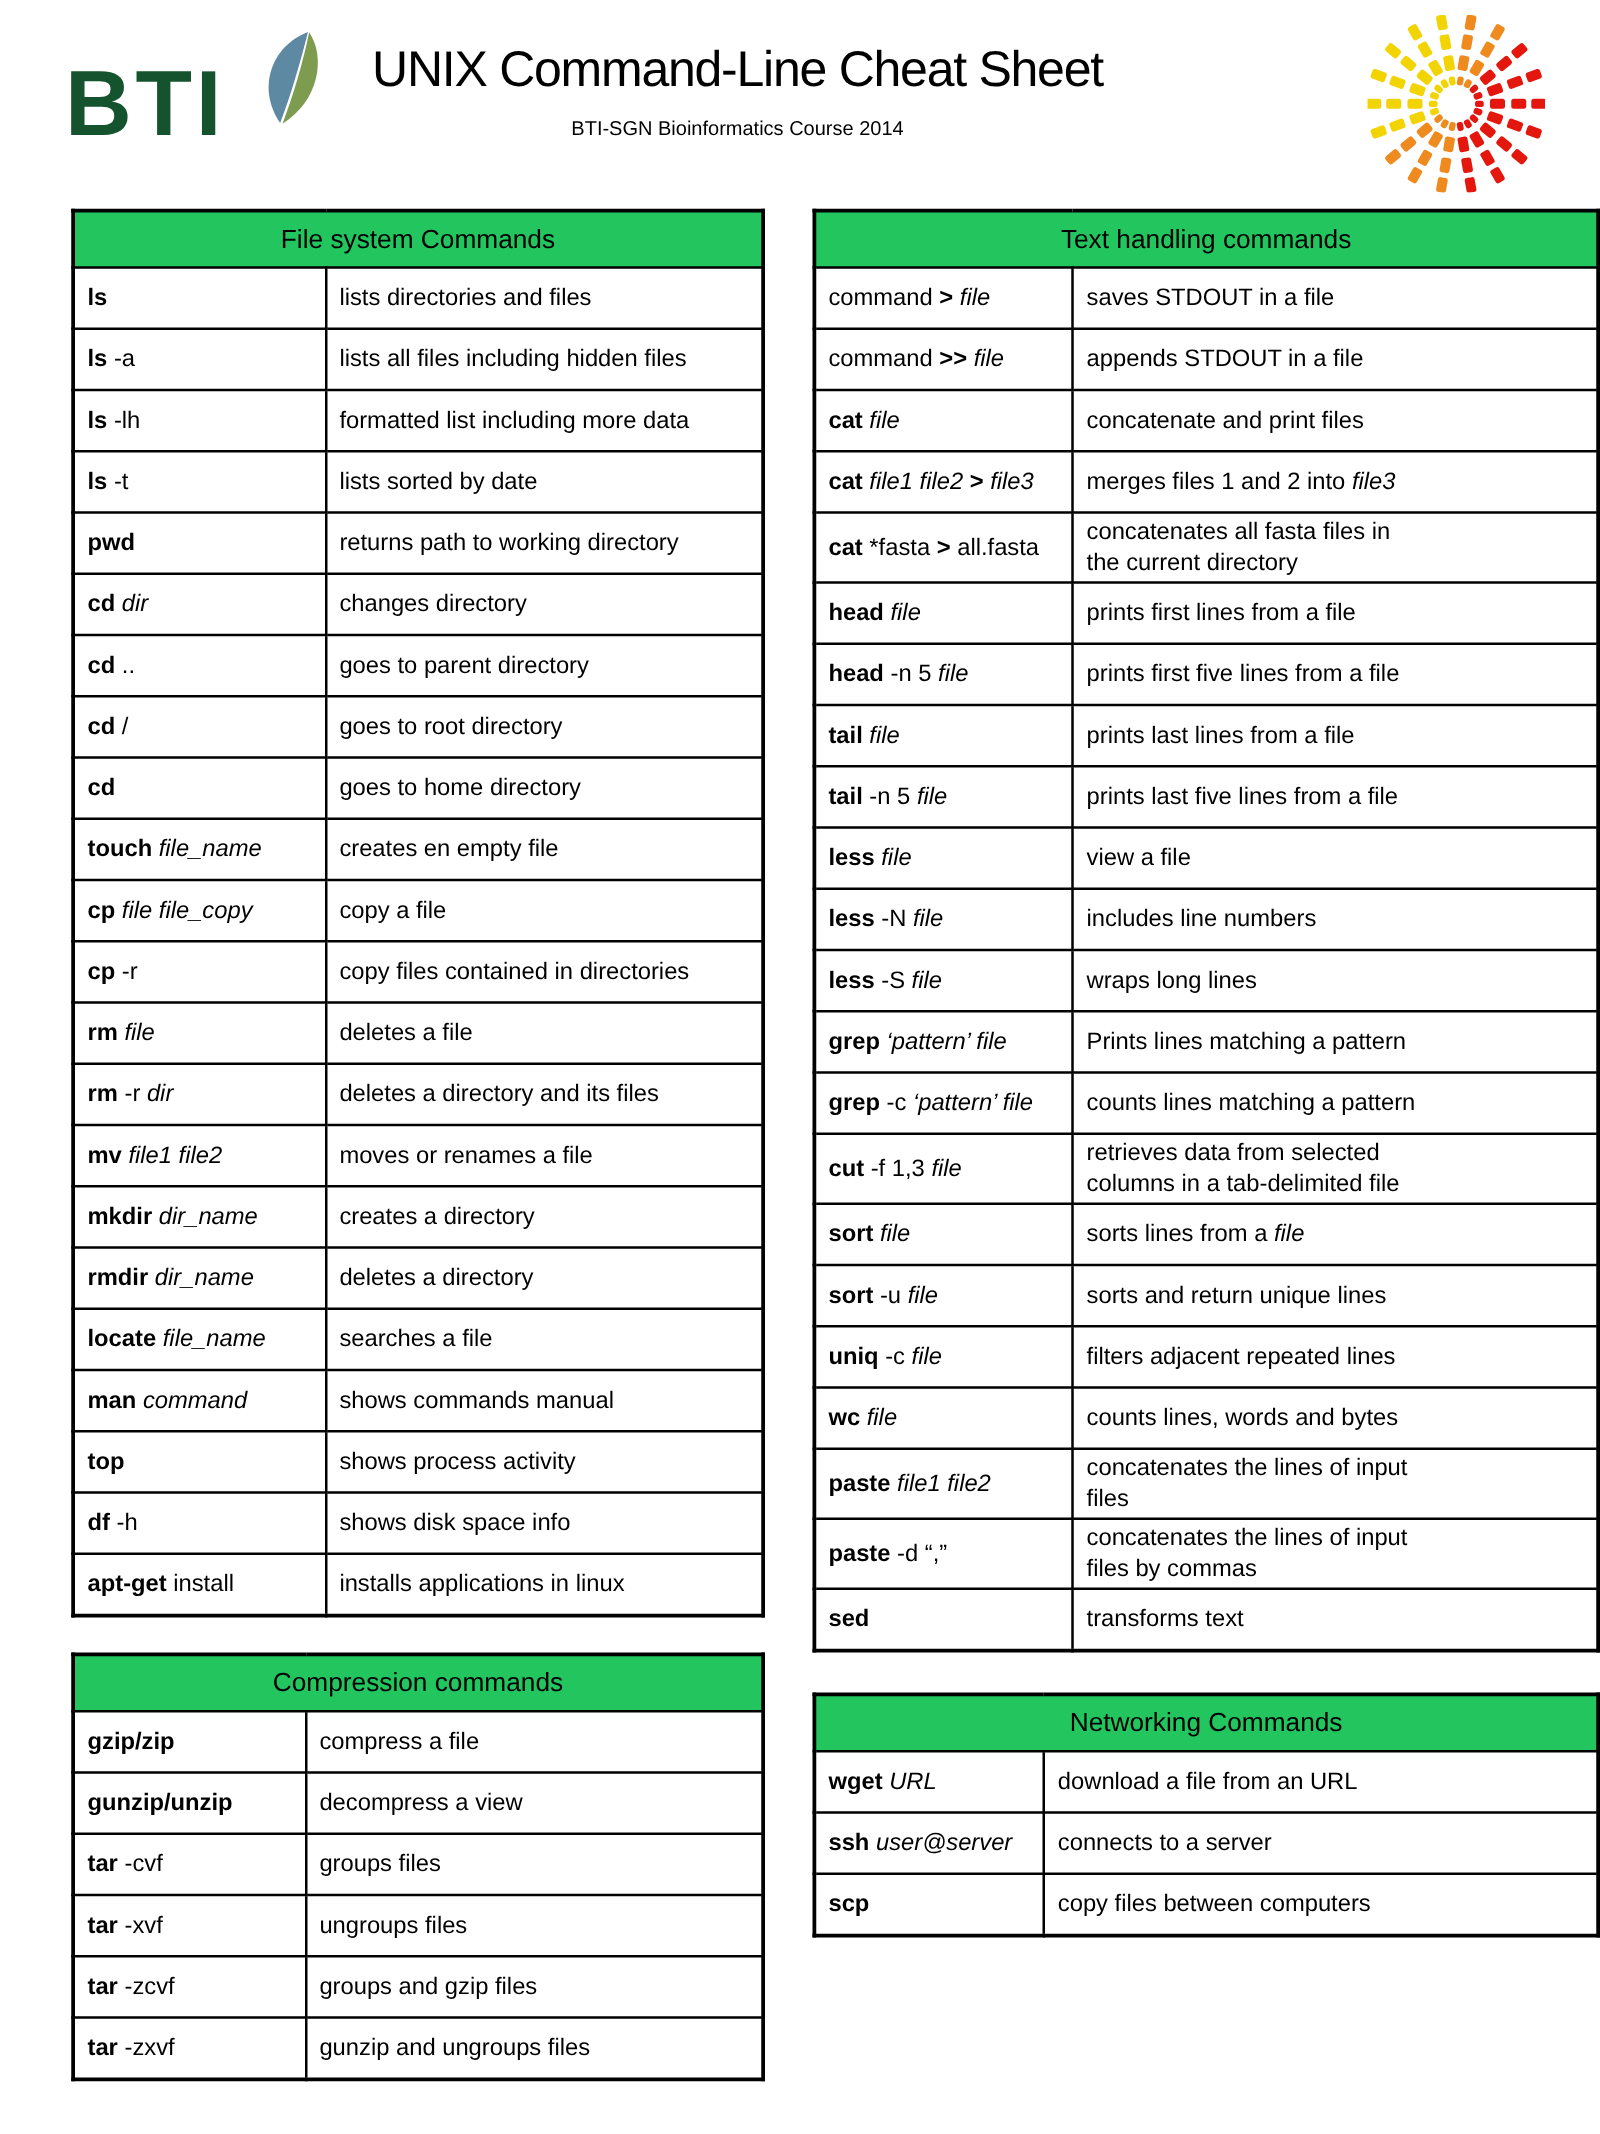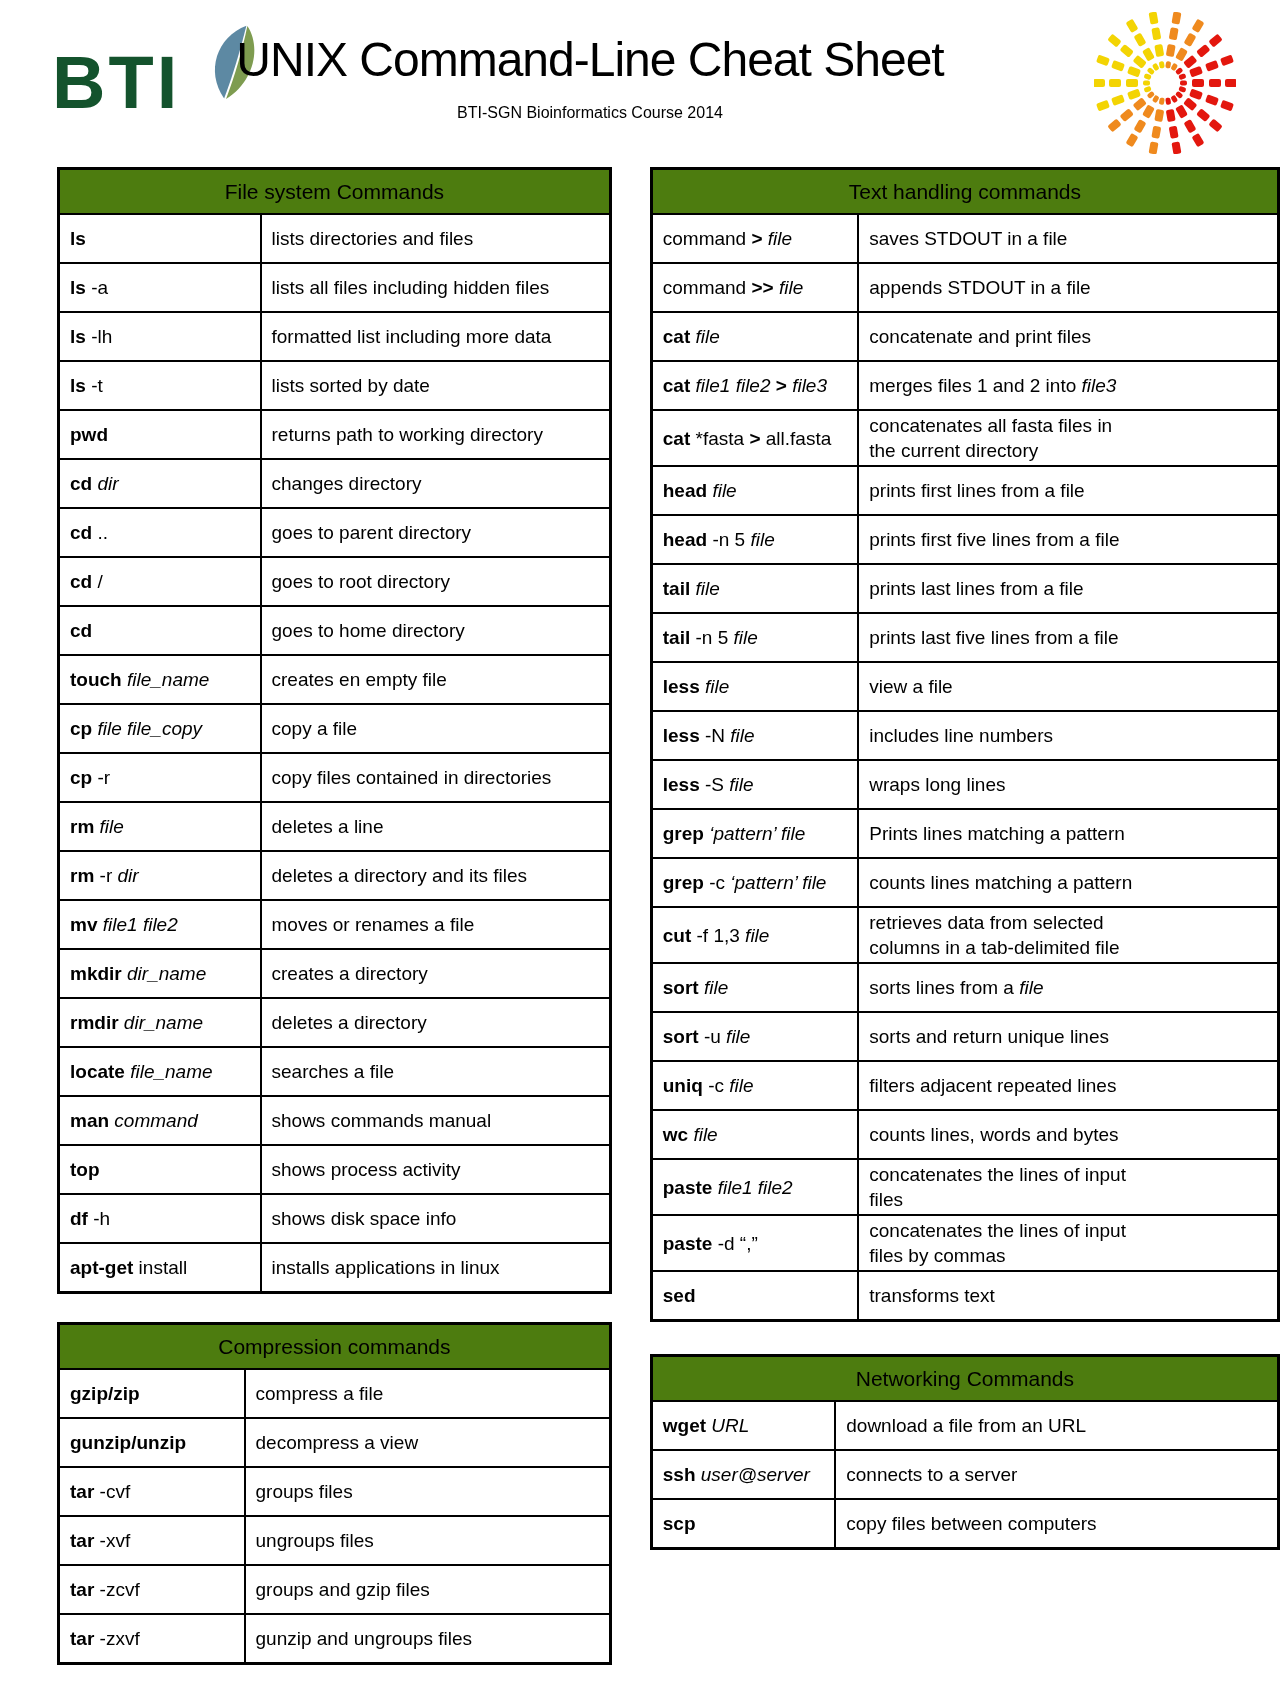--- a/index.html
+++ b/index.html
@@ -3,30 +3,30 @@
 <meta charset="utf-8">
 <style>
   html,body{margin:0;padding:0;background:#fff;}
   body{width:1280px;height:1707px;position:relative;font-family:"Liberation Sans",sans-serif;color:#000;}
   
   .header{position:relative;height:167px;}
   .bti-logo{position:absolute;left:52px;top:24px;width:210px;height:110px;}
   .bti-text{position:absolute;left:0;top:22px;font-size:74px;font-weight:bold;letter-spacing:3px;color:#14532d;line-height:1;}
   .leaf{position:absolute;left:150px;top:-4px;}
   .titles{position:absolute;left:180px;top:34px;width:820px;text-align:center;}
-  .page-title{margin:0;font-size:48px;font-weight:500;letter-spacing:-1px;line-height:1.1;}
+  .page-title{margin:0;font-size:40px;font-weight:500;letter-spacing:-1px;line-height:1.1;}
   .page-subtitle{margin-top:17px;font-size:16px;}
   .sunburst-wrap{position:absolute;left:1094px;top:12px;}
   
   .main{display:flex;padding-left:57px;gap:38px;align-items:flex-start;}
   .col-left{width:573px;}
   .col-right{width:651px;}
   
   table.cmd-table{border-collapse:collapse;table-layout:fixed;width:100%;border:3px solid #000;}
-  table.cmd-table th{height:43px;background:#4d7c0f;border:2px solid #000;font-weight:normal;font-size:21px;padding:0 4px;}
+  table.cmd-table th{height:43px;background:#22c55e;border:2px solid #000;font-weight:normal;font-size:21px;padding:0 4px;}
   table.cmd-table td{border:2px solid #000;font-size:19px;height:43px;padding:2px 10px;line-height:25px;vertical-align:middle;overflow:hidden;}
   td.cmd-cell{white-space:nowrap;}
   .sg-b{font-weight:bold;}
   .sg-i{font-style:italic;}
   .t-fs col.c1{width:202px;}
   .t-comp col.c1{width:186px;}
   .t-text col.c1{width:207px;}
   .t-net col.c1{width:184px;}
   .t-comp{margin-top:28px;border-radius:28px;}
   .t-net{margin-top:32px;}
@@ -220,21 +220,21 @@
             <tr>
               <td class="cmd-cell"><span class="sg-b">cp</span><span class="sg-i"> file file_copy</span></td>
               <td class="desc-cell"><span class="sg-r">copy a file</span></td>
             </tr>
             <tr>
               <td class="cmd-cell"><span class="sg-b">cp</span><span class="sg-r"> -r</span></td>
               <td class="desc-cell"><span class="sg-r">copy files contained in directories</span></td>
             </tr>
             <tr>
               <td class="cmd-cell"><span class="sg-b">rm</span><span class="sg-i"> file</span></td>
-              <td class="desc-cell"><span class="sg-r">deletes a line</span></td>
+              <td class="desc-cell"><span class="sg-r">deletes a file</span></td>
             </tr>
             <tr>
               <td class="cmd-cell"><span class="sg-b">rm</span><span class="sg-r"> -r </span><span class="sg-i">dir</span></td>
               <td class="desc-cell"><span class="sg-r">deletes a directory and its files</span></td>
             </tr>
             <tr>
               <td class="cmd-cell"><span class="sg-b">mv</span><span class="sg-i"> file1 file2</span></td>
               <td class="desc-cell"><span class="sg-r">moves or renames a file</span></td>
             </tr>
             <tr>

